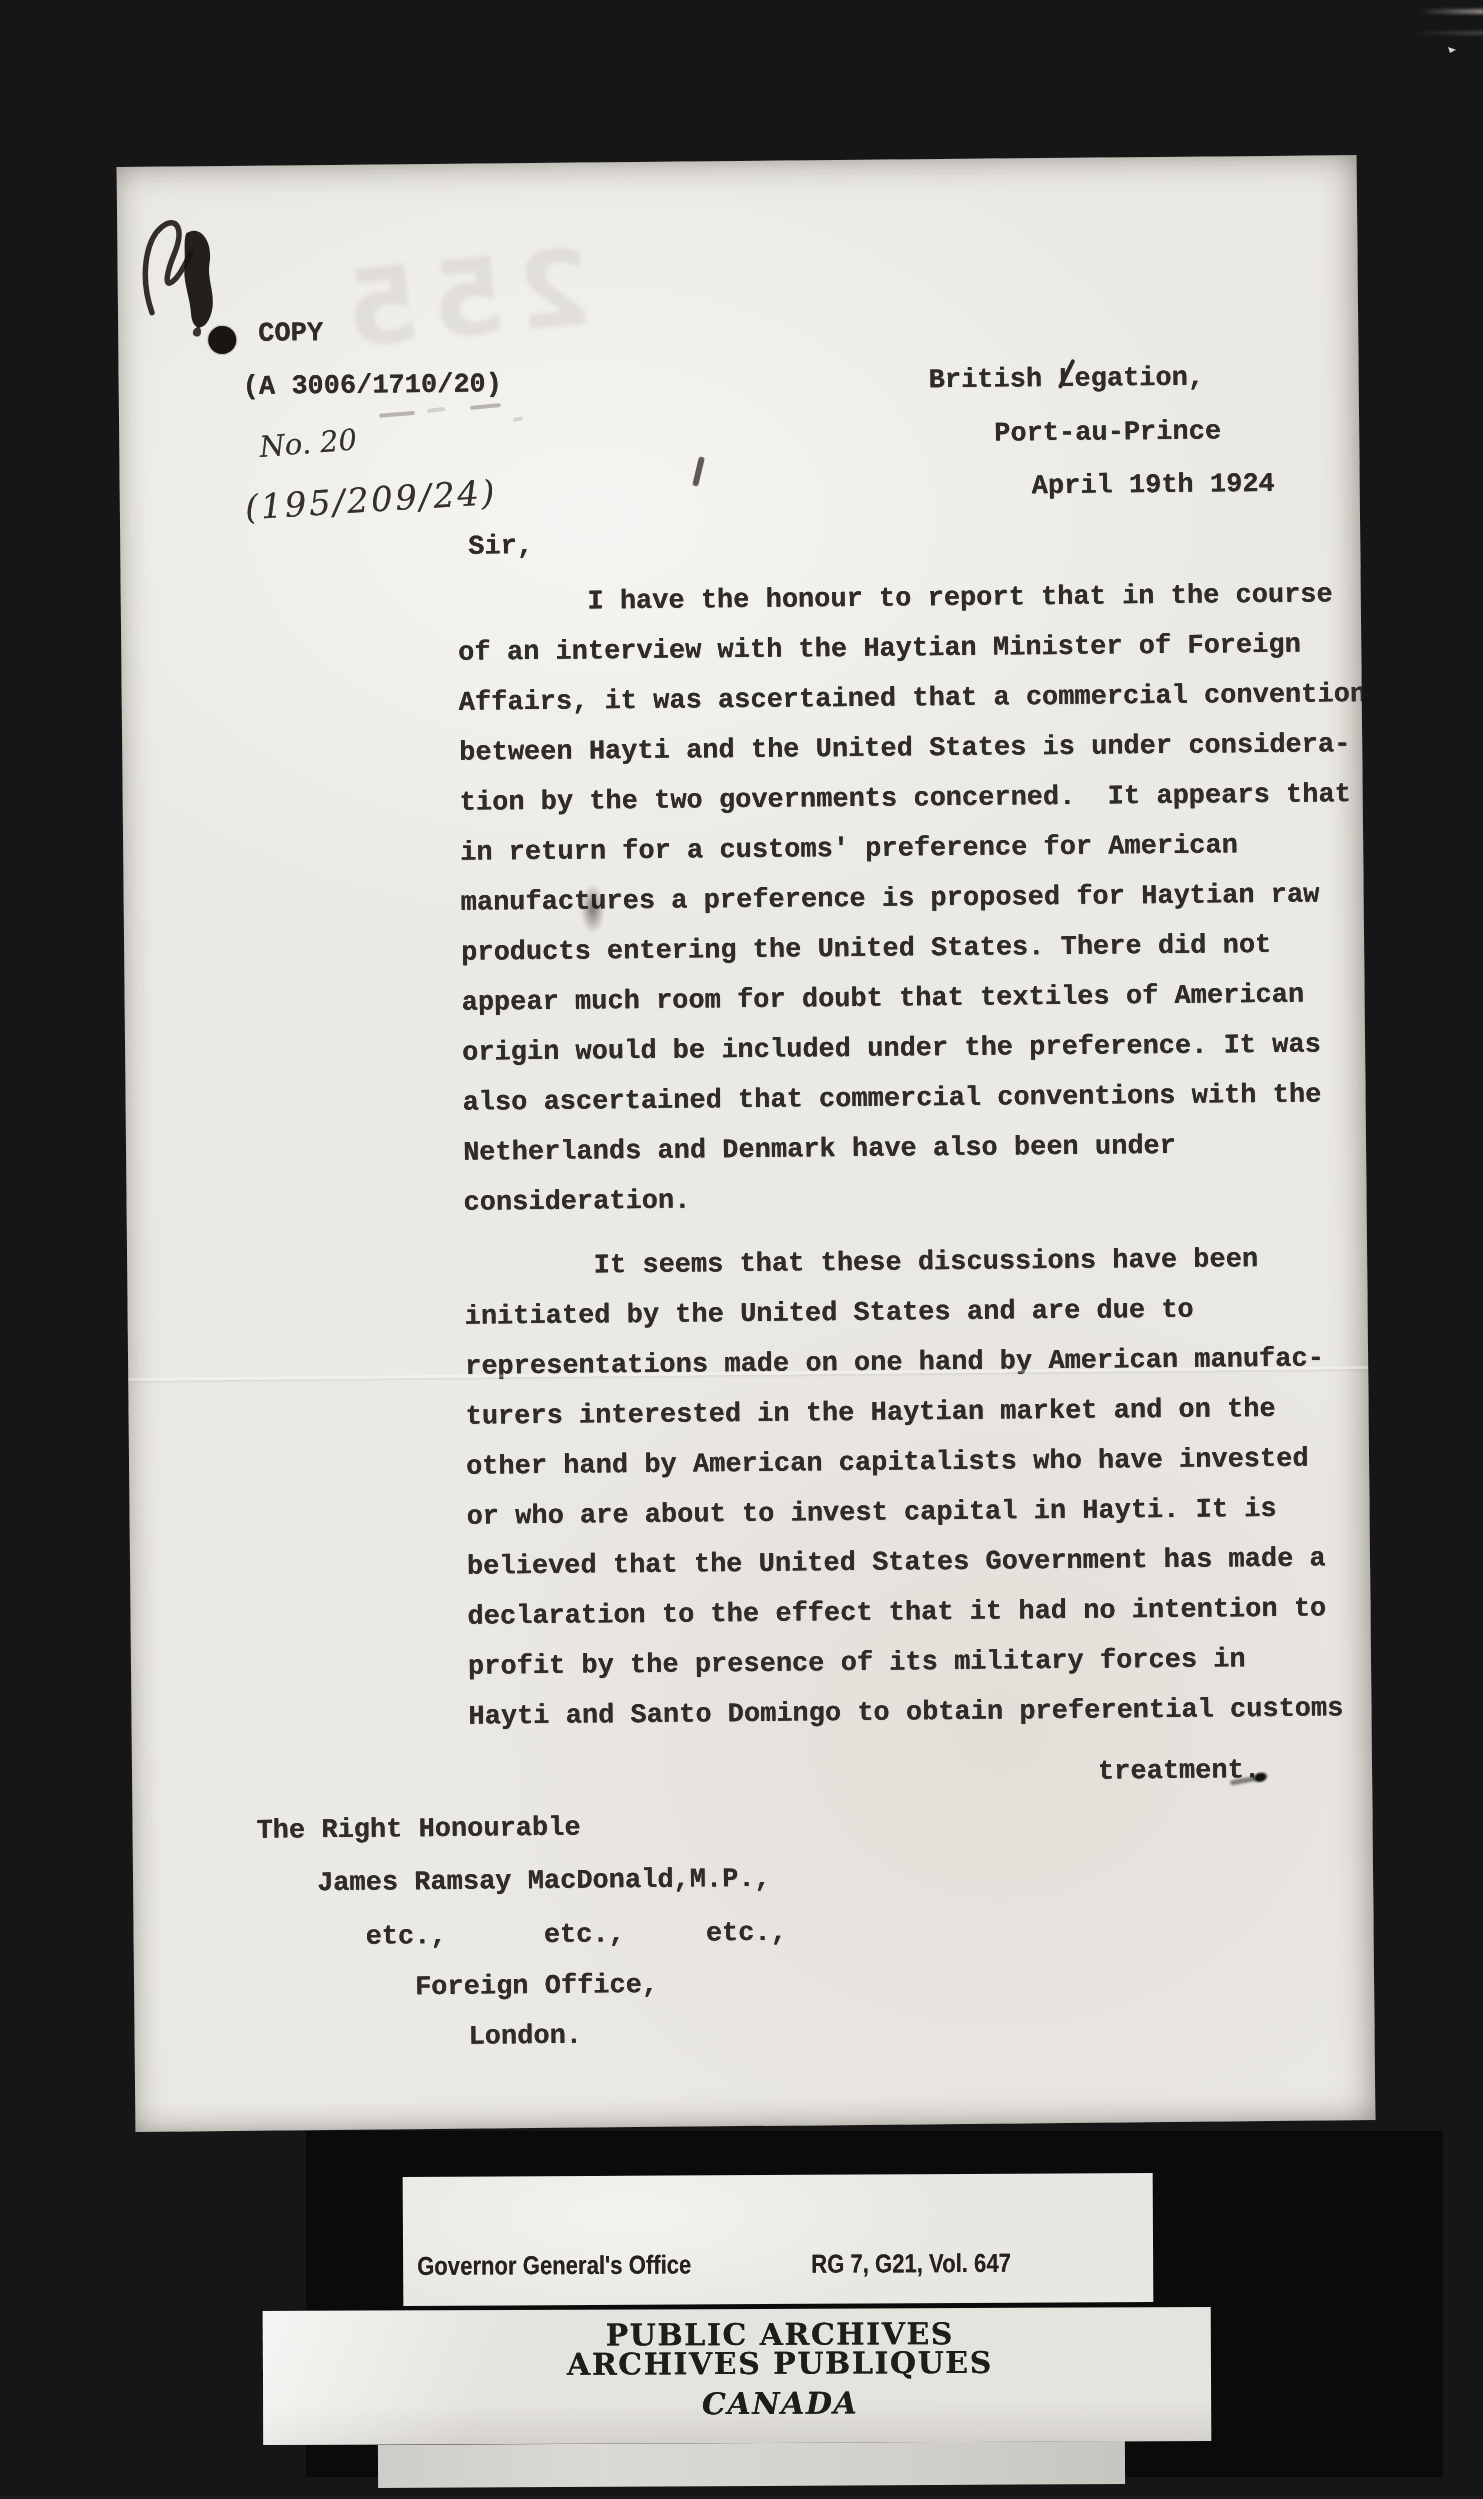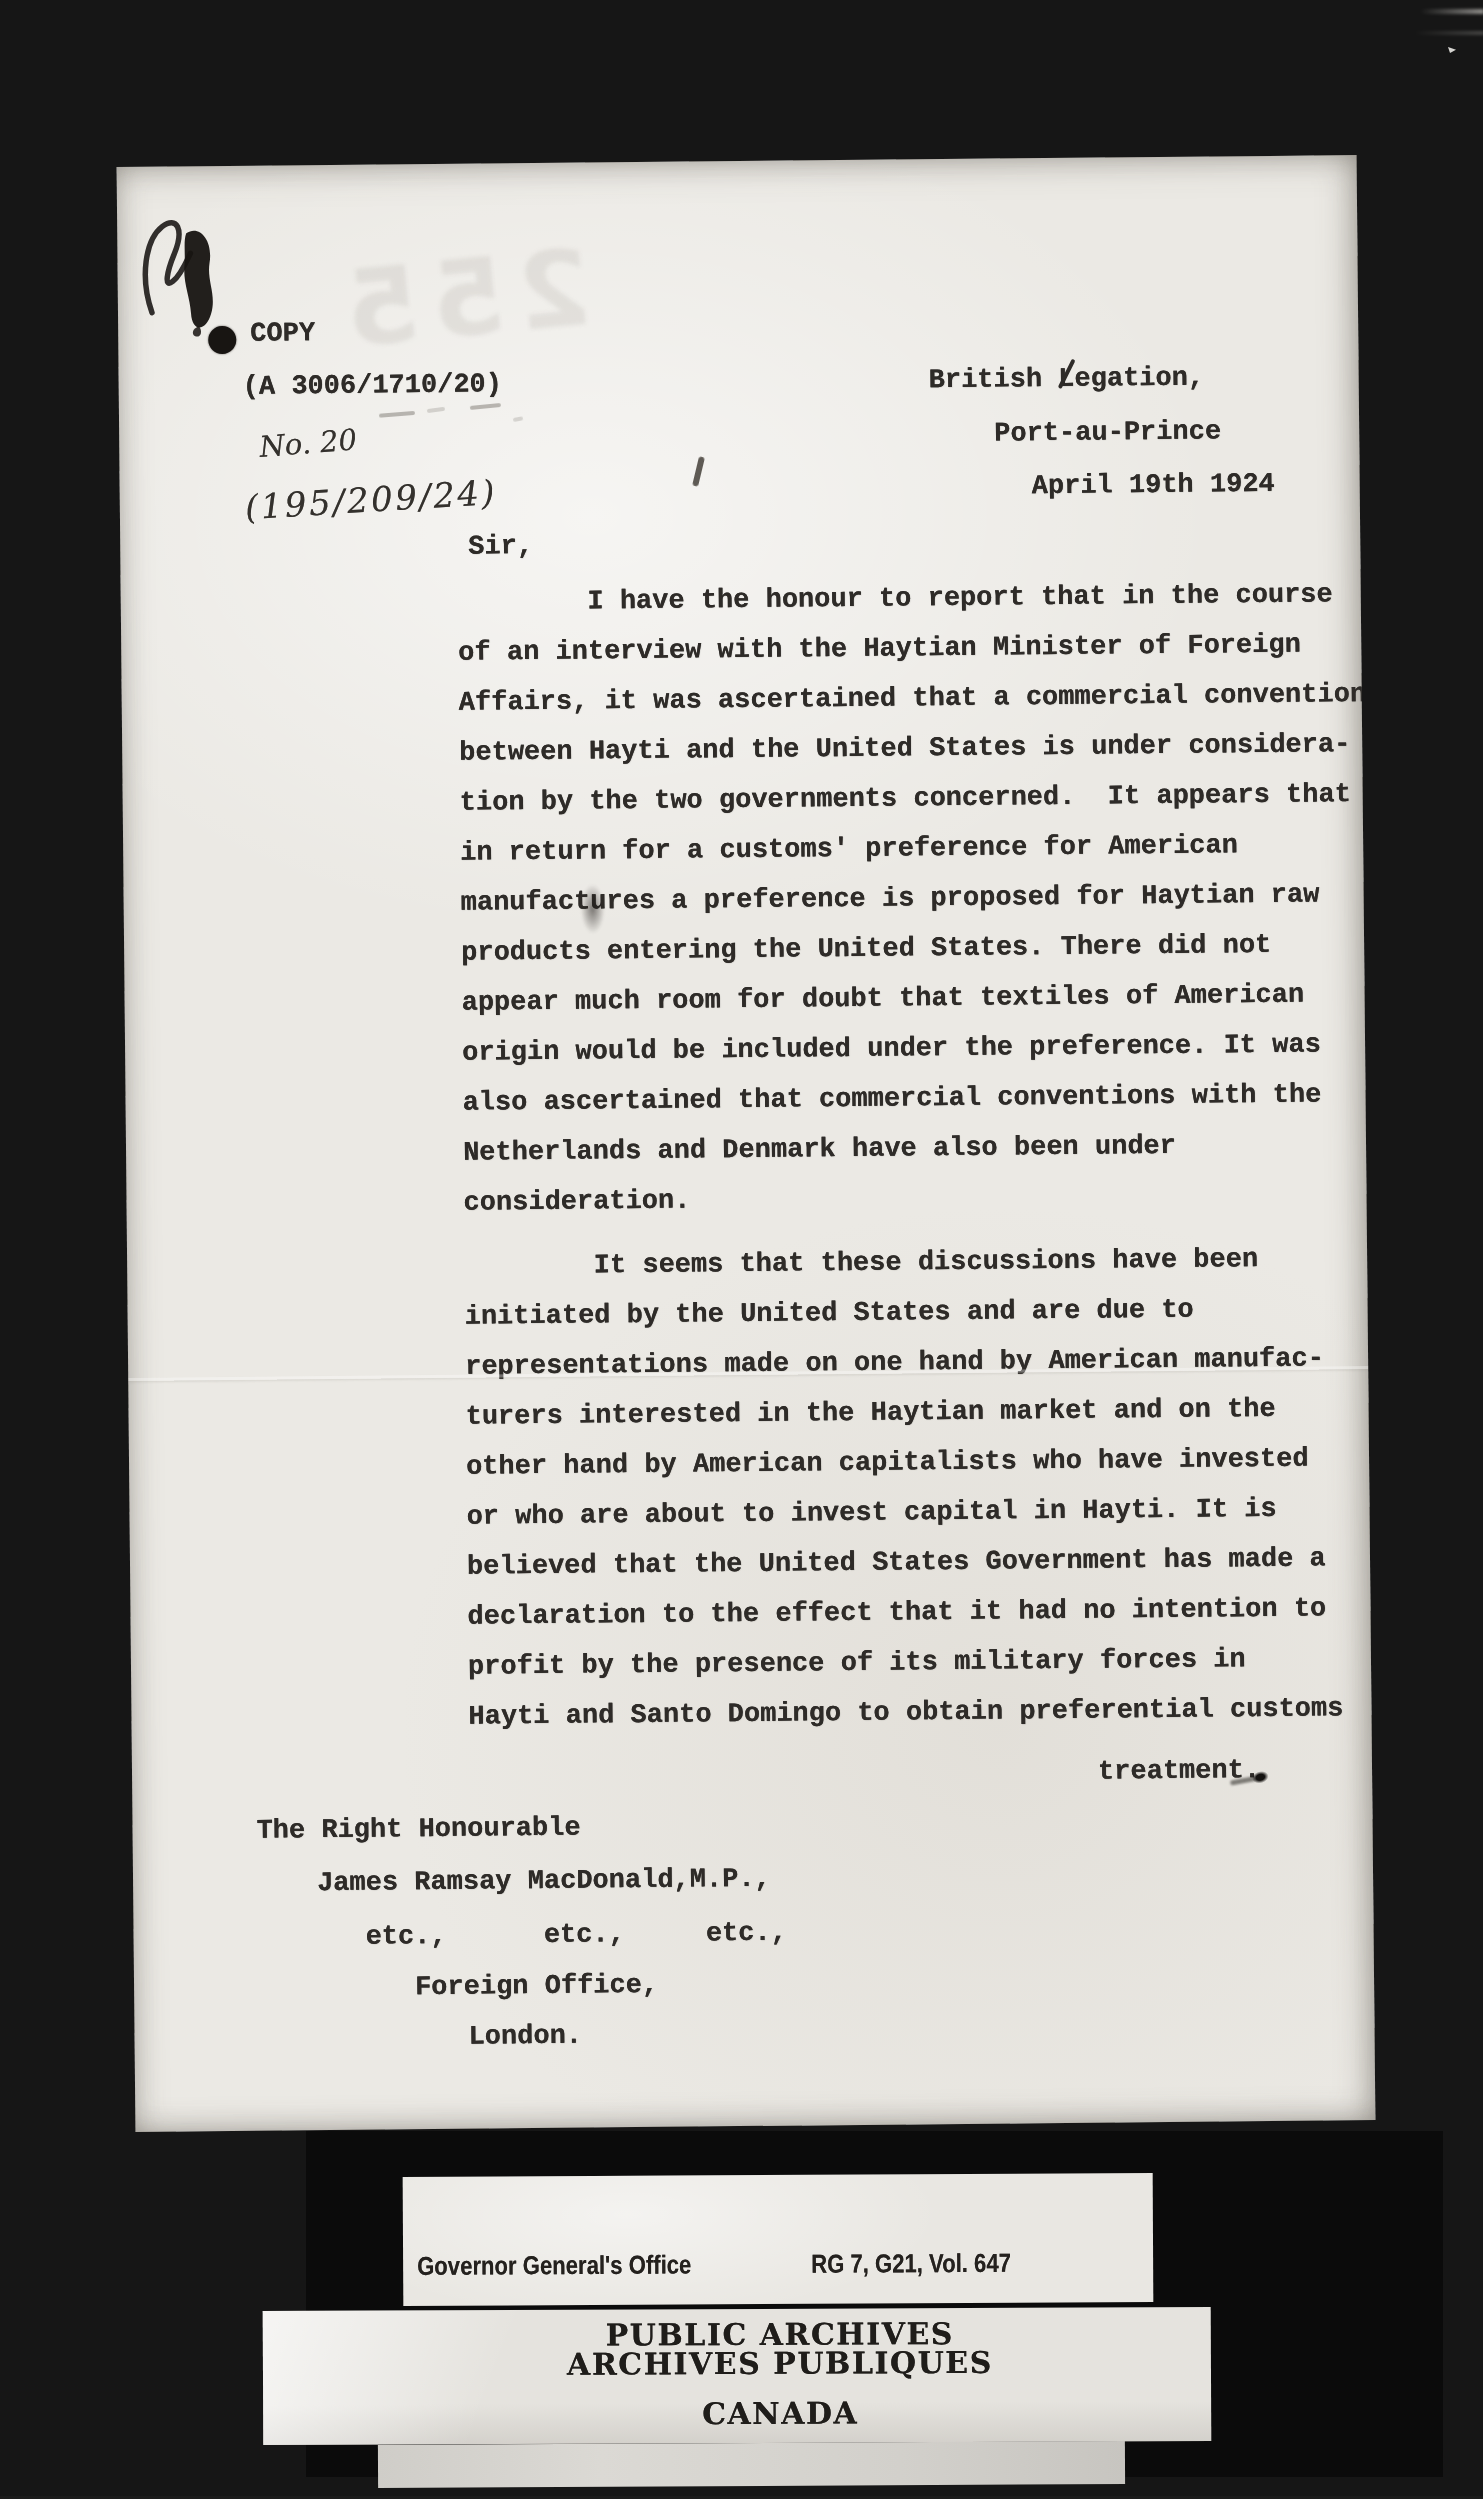--- a/index.html
+++ b/index.html
@@ -146,21 +146,21 @@
 
   <div class="ghost-digits">255</div>
 
   <svg class="mark" style="left:21px; top:41px;" width="110" height="135" viewBox="0 0 220 270">
     <path d="M26,210 C2,140 14,64 48,38 C78,16 92,44 72,92 C56,130 50,162 68,148 C84,136 96,108 104,92" fill="none" stroke="#1d1a17" stroke-width="11" stroke-linecap="round" opacity="0.9"></path>
     <path d="M96,52 C122,34 150,66 142,112 C136,148 156,176 144,214 C134,248 106,252 104,212 C102,178 88,150 92,114 C94,92 90,66 96,52 Z" fill="#171411" opacity="0.95"></path>
     <path d="M120,238 C128,250 122,262 112,258 C104,254 106,242 120,238 Z" fill="#171411" opacity="0.85"></path>
   </svg>
 
   <div class="mark" style="left:90px; top:160px; width:28px; height:28px; border-radius:50%; background:#181512; box-shadow:0 0 2px rgba(24,21,18,.7);"></div>
-  <div class="typed" style="left:132px; top:143px;">COPY</div>
+  <div class="typed" style="left:140px; top:143px;">COPY</div>
 
   <div class="typed" style="left:124px; top:196px;">(A 3006/1710/20)</div>
 
   <div class="pencil" style="left:260px; top:248px; width:36px; height:4px; transform:rotate(-4deg);"></div>
   <div class="pencil" style="left:308px; top:244px; width:18px; height:3.5px; transform:rotate(-7deg); opacity:.55;"></div>
   <div class="pencil" style="left:351px; top:241px; width:31px; height:4px; transform:rotate(-5deg);"></div>
   <div class="pencil" style="left:394px; top:254px; width:10px; height:4px; transform:rotate(-10deg); opacity:.5;"></div>
 
   <div class="hand" style="left:140px; top:261px; font-size:29px; transform:rotate(-4deg);">No. 20</div>
   <div class="hand" style="left:125px; top:315px; font-size:34px; letter-spacing:2.5px; transform:rotate(-3deg);">(195/209/24)</div>
@@ -222,21 +222,21 @@
   </div>
   <div class="stamp-text" style="left:408px; top:4px;">
     <div>RG 7, G21, Vol. 647</div>
     <div>File/Dossier 35769</div>
   </div>
 </div>
 
 <div class="stamp-band">
   <div class="archives-line" style="top:8px;">PUBLIC ARCHIVES</div>
   <div class="archives-line" style="top:37px;">ARCHIVES PUBLIQUES</div>
-  <div class="archives-line" style="top:87px;">CANADA</div>
+  <div class="archives-line" style="top:77px;font-style:italic;">CANADA</div>
 </div>
 
 <div class="stamp-strip"></div>
 
 <div class="streak" style="left:1420px; top:9px;  width:64px; height:5px;"></div>
 <div class="streak" style="left:1414px; top:31px;  width:70px; height:4px; opacity:.4;"></div>
 <div class="mark" style="position:absolute; left:1448px; top:47px; width:8px; height:6px; background:rgba(248,247,242,.85); clip-path:polygon(0 0,100% 45%,25% 100%);"></div>
 <div class="bottom-strip"></div>
 
 

